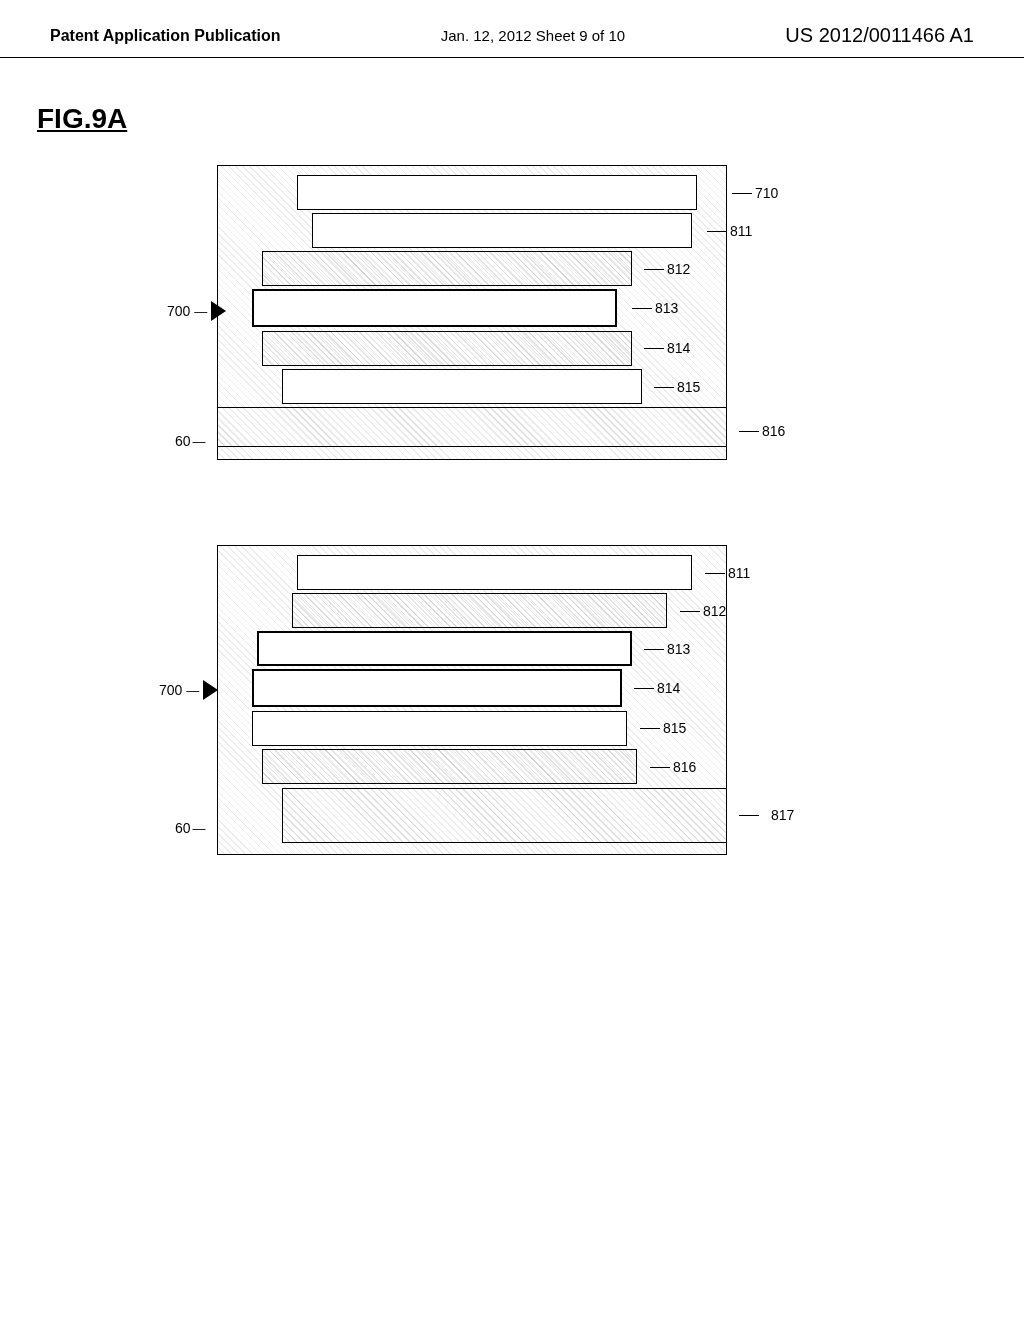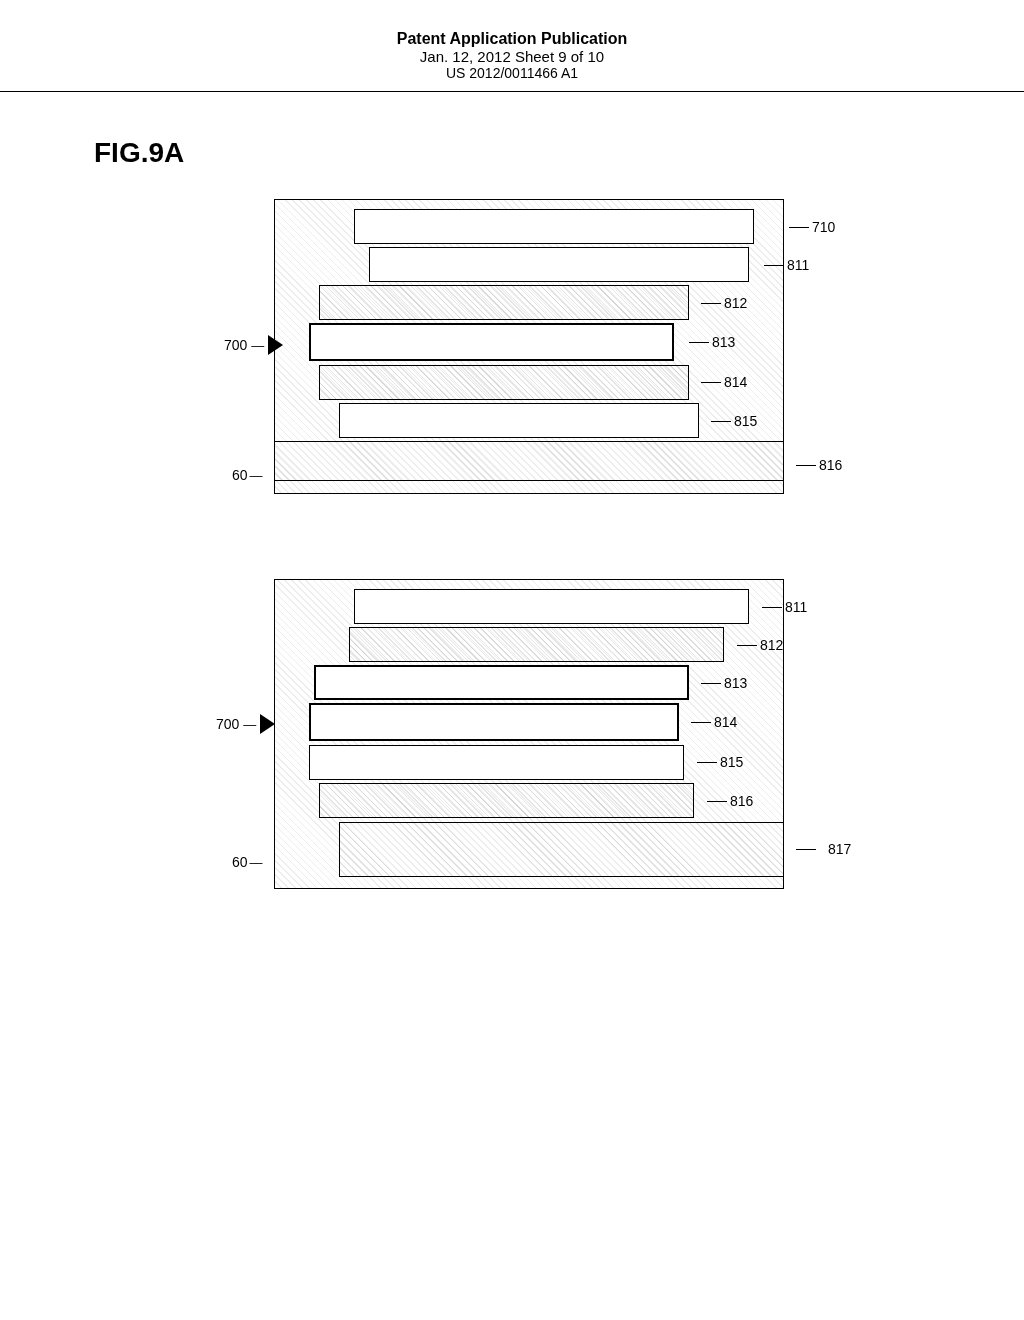--- a/index.html
+++ b/index.html
@@ -9,42 +9,42 @@
       background: #ffffff;
       font-family: Arial, sans-serif;
       position: relative;
       overflow: hidden;
     }
 
     .header {
       display: flex;
       justify-content: space-between;
       align-items: center;
-      padding: 30px 50px 10px 50px;
+      padding: 24px 50px 10px 50px;
       border-bottom: 1px solid #000;
       margin-bottom: 5px;
-      flex-direction: column;
     }
 
     .header-left {
       font-size: 16px;
       font-weight: bold;
     }
 
     .header-center {
       font-size: 15px;
     }
 
     .header-right {
-      font-size: 14px;
+      font-size: 20px;
     }
 
     .page-content {
-      padding: 40px 94px;
+      padding: 40px 37px;
       position: relative;
+      text-decoration: underline;
     }
 
     .figure-section {
       margin-bottom: 60px;
     }
 
     .figure-title {
       font-size: 28px;
       font-weight: bold;
       margin-bottom: 20px;

